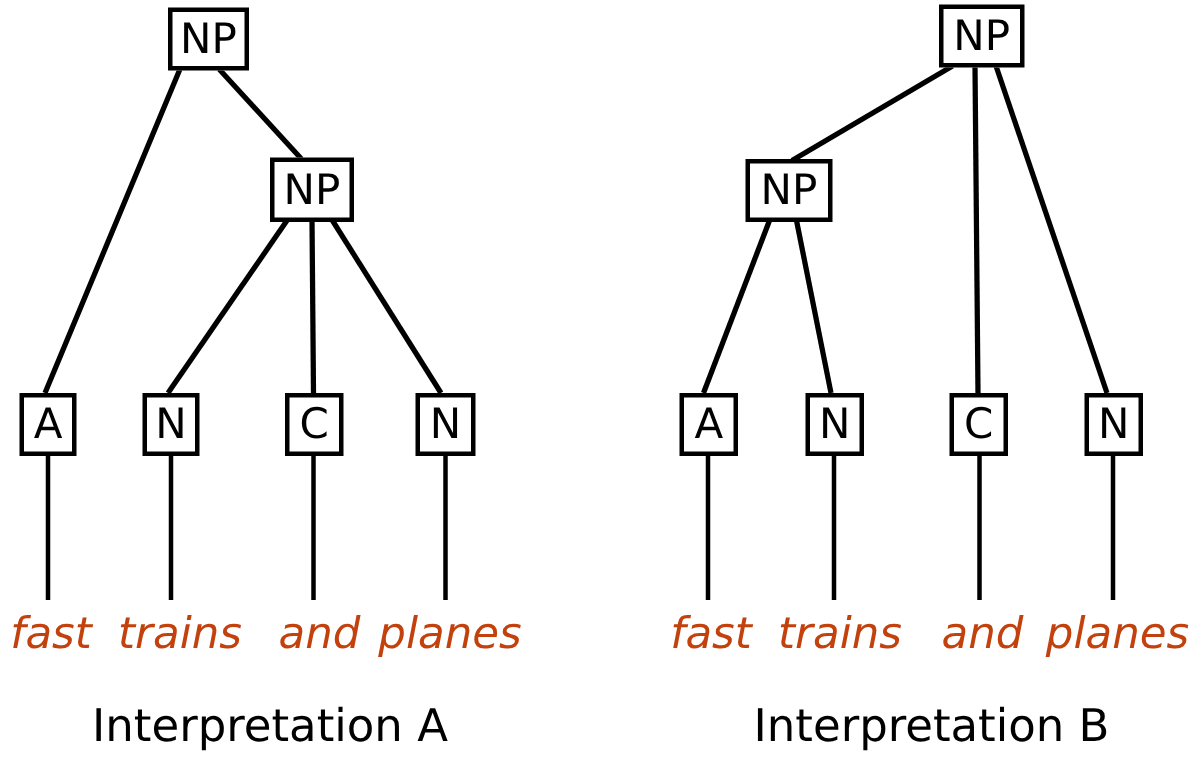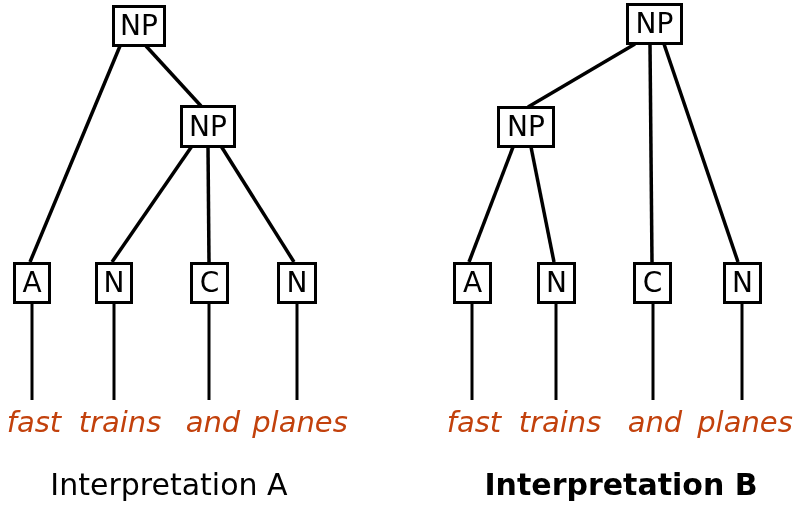--- a/index.html
+++ b/index.html
@@ -95,21 +95,21 @@
     </div>
   <div class="node-box" style="left:277px; top:262px; width:40px; height:42px;">
       <span>N</span>
     </div>
 
   <div class="word" style="left:34px;  top:408px;">fast</div>
   <div class="word" style="left:120px; top:408px;">trains</div>
   <div class="word" style="left:213px; top:408px;">and</div>
   <div class="word" style="left:300px; top:408px;">planes</div>
 
-  <div class="caption" style="left:169px; top:470px;">Interpretation A</div>
+  <div class="caption" style="left:180px; top:470px;">Interpretation A</div>
 
   <div class="node-box" style="left:626px; top:3px;   width:57px; height:42px;">
       <span>NP</span>
     </div>
   <div class="node-box" style="left:497px; top:106px; width:58px; height:42px;">
       <span>NP</span>
     </div>
   <div class="node-box" style="left:453px; top:262px; width:39px; height:42px;">
       <span>A</span>
     </div>
@@ -121,15 +121,15 @@
     </div>
   <div class="node-box" style="left:723px; top:262px; width:39px; height:42px;">
       <span>N</span>
     </div>
 
   <div class="word" style="left:474px; top:408px;">fast</div>
   <div class="word" style="left:560px; top:408px;">trains</div>
   <div class="word" style="left:655px; top:408px;">and</div>
   <div class="word" style="left:745px; top:408px;">planes</div>
 
-  <div class="caption" style="left:621px; top:470px;font-weight:bold;">Interpretation B</div>
+  <div class="caption" style="left:621px; top:470px;">Interpretation B</div>
 
 </div>
 
 </body></html>

